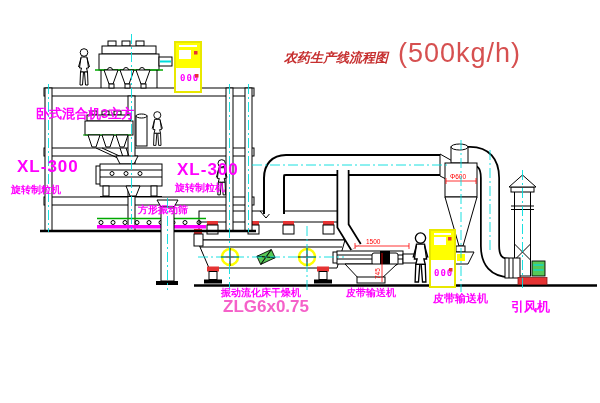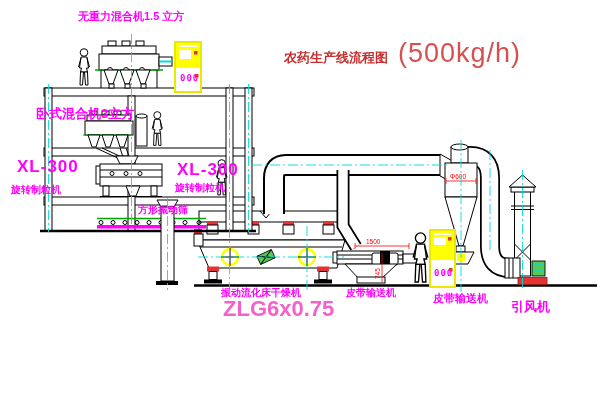--- a/index.html
+++ b/index.html
@@ -2,21 +2,21 @@
 <html><head>
 <meta charset="utf-8">
 <style>
   html,body{margin:0;padding:0;background:#fff;}
   .canvas{position:relative;width:600px;height:403px;background:#ffffff;overflow:hidden;
           font-family:"Liberation Sans",sans-serif;}
   .canvas svg{position:absolute;left:0;top:0;}
   .lbl{position:absolute;white-space:nowrap;line-height:1;}
   .mag{color:#ff00ff;font-weight:bold;}
   .pink{color:#f561c9;font-weight:bold;}
-  .ttl-cn{color:#c62f2f;font-weight:bold;letter-spacing:0px;}
+  .ttl-cn{color:#c62f2f;font-weight:bold;letter-spacing:0px;font-style:italic;}
   .ttl-cap{color:#d65050;font-weight:normal;letter-spacing:1px;margin-left:40px;}
   
   .k{stroke:#000;fill:none;stroke-width:1;}
   .w{fill:#fff;stroke:#000;stroke-width:1;}
   .blk{fill:#000;stroke:none;}
   .r{fill:#e53333;stroke:none;}
   .y{fill:#ffff00;}
   .grn{stroke:#00a800;fill:none;}
   .cyn{stroke:#00dcdc;fill:none;}
   .cl{stroke:#00dcdc;stroke-width:.9;fill:none;stroke-dasharray:10 3 2 3;}
@@ -283,30 +283,29 @@
     <line class="cl" x1="252" y1="165" x2="450" y2="165"></line>
     <line class="cl" x1="461" y1="140" x2="461" y2="292"></line>
     <line class="cl" x1="490" y1="150" x2="490" y2="250"></line>
     <line class="cl" x1="522.5" y1="170" x2="522.5" y2="290"></line>
   </g>
 </svg>
 
   <div class="lbl ttl-cn" style="left:284px;top:51px;font-size:13px">农药生产线流程图</div>
   <div class="lbl ttl-cap" style="left:358px;top:40px;font-size:27px">(500kg/h)</div>
 
-  <div class="lbl mag" style="left:78px;top:11px;font-size:11px">无重力混合机1.5 立方</div>
   <div class="lbl mag" style="left:36px;top:107px;font-size:13px">卧式混合机3立方</div>
 
   <div class="lbl mag" style="left:17px;top:158px;font-size:17px;letter-spacing:1px">XL-300</div>
   <div class="lbl mag" style="left:11px;top:185px;font-size:10px">旋转制粒机</div>
   <div class="lbl mag" style="left:177px;top:161px;font-size:17px;letter-spacing:1px">XL-300</div>
   <div class="lbl mag" style="left:175px;top:183px;font-size:10px">旋转制粒机</div>
 
   <div class="lbl mag" style="left:138px;top:205px;font-size:10px">方形振动筛</div>
 
   <div class="lbl mag" style="left:221px;top:288px;font-size:10px">振动流化床干燥机</div>
-  <div class="lbl pink" style="left:223px;top:298px;font-size:22px">ZLG6x0.75</div>
+  <div class="lbl pink" style="left:223px;top:298px;font-size:17px">ZLG6x0.75</div>
 
   <div class="lbl mag" style="left:346px;top:288px;font-size:10px">皮带输送机</div>
 
   <div class="lbl mag" style="left:433px;top:293px;font-size:11px">皮带输送机</div>
   <div class="lbl mag" style="left:511px;top:300px;font-size:13px">引风机</div>
 </div>
 
 </body></html>

